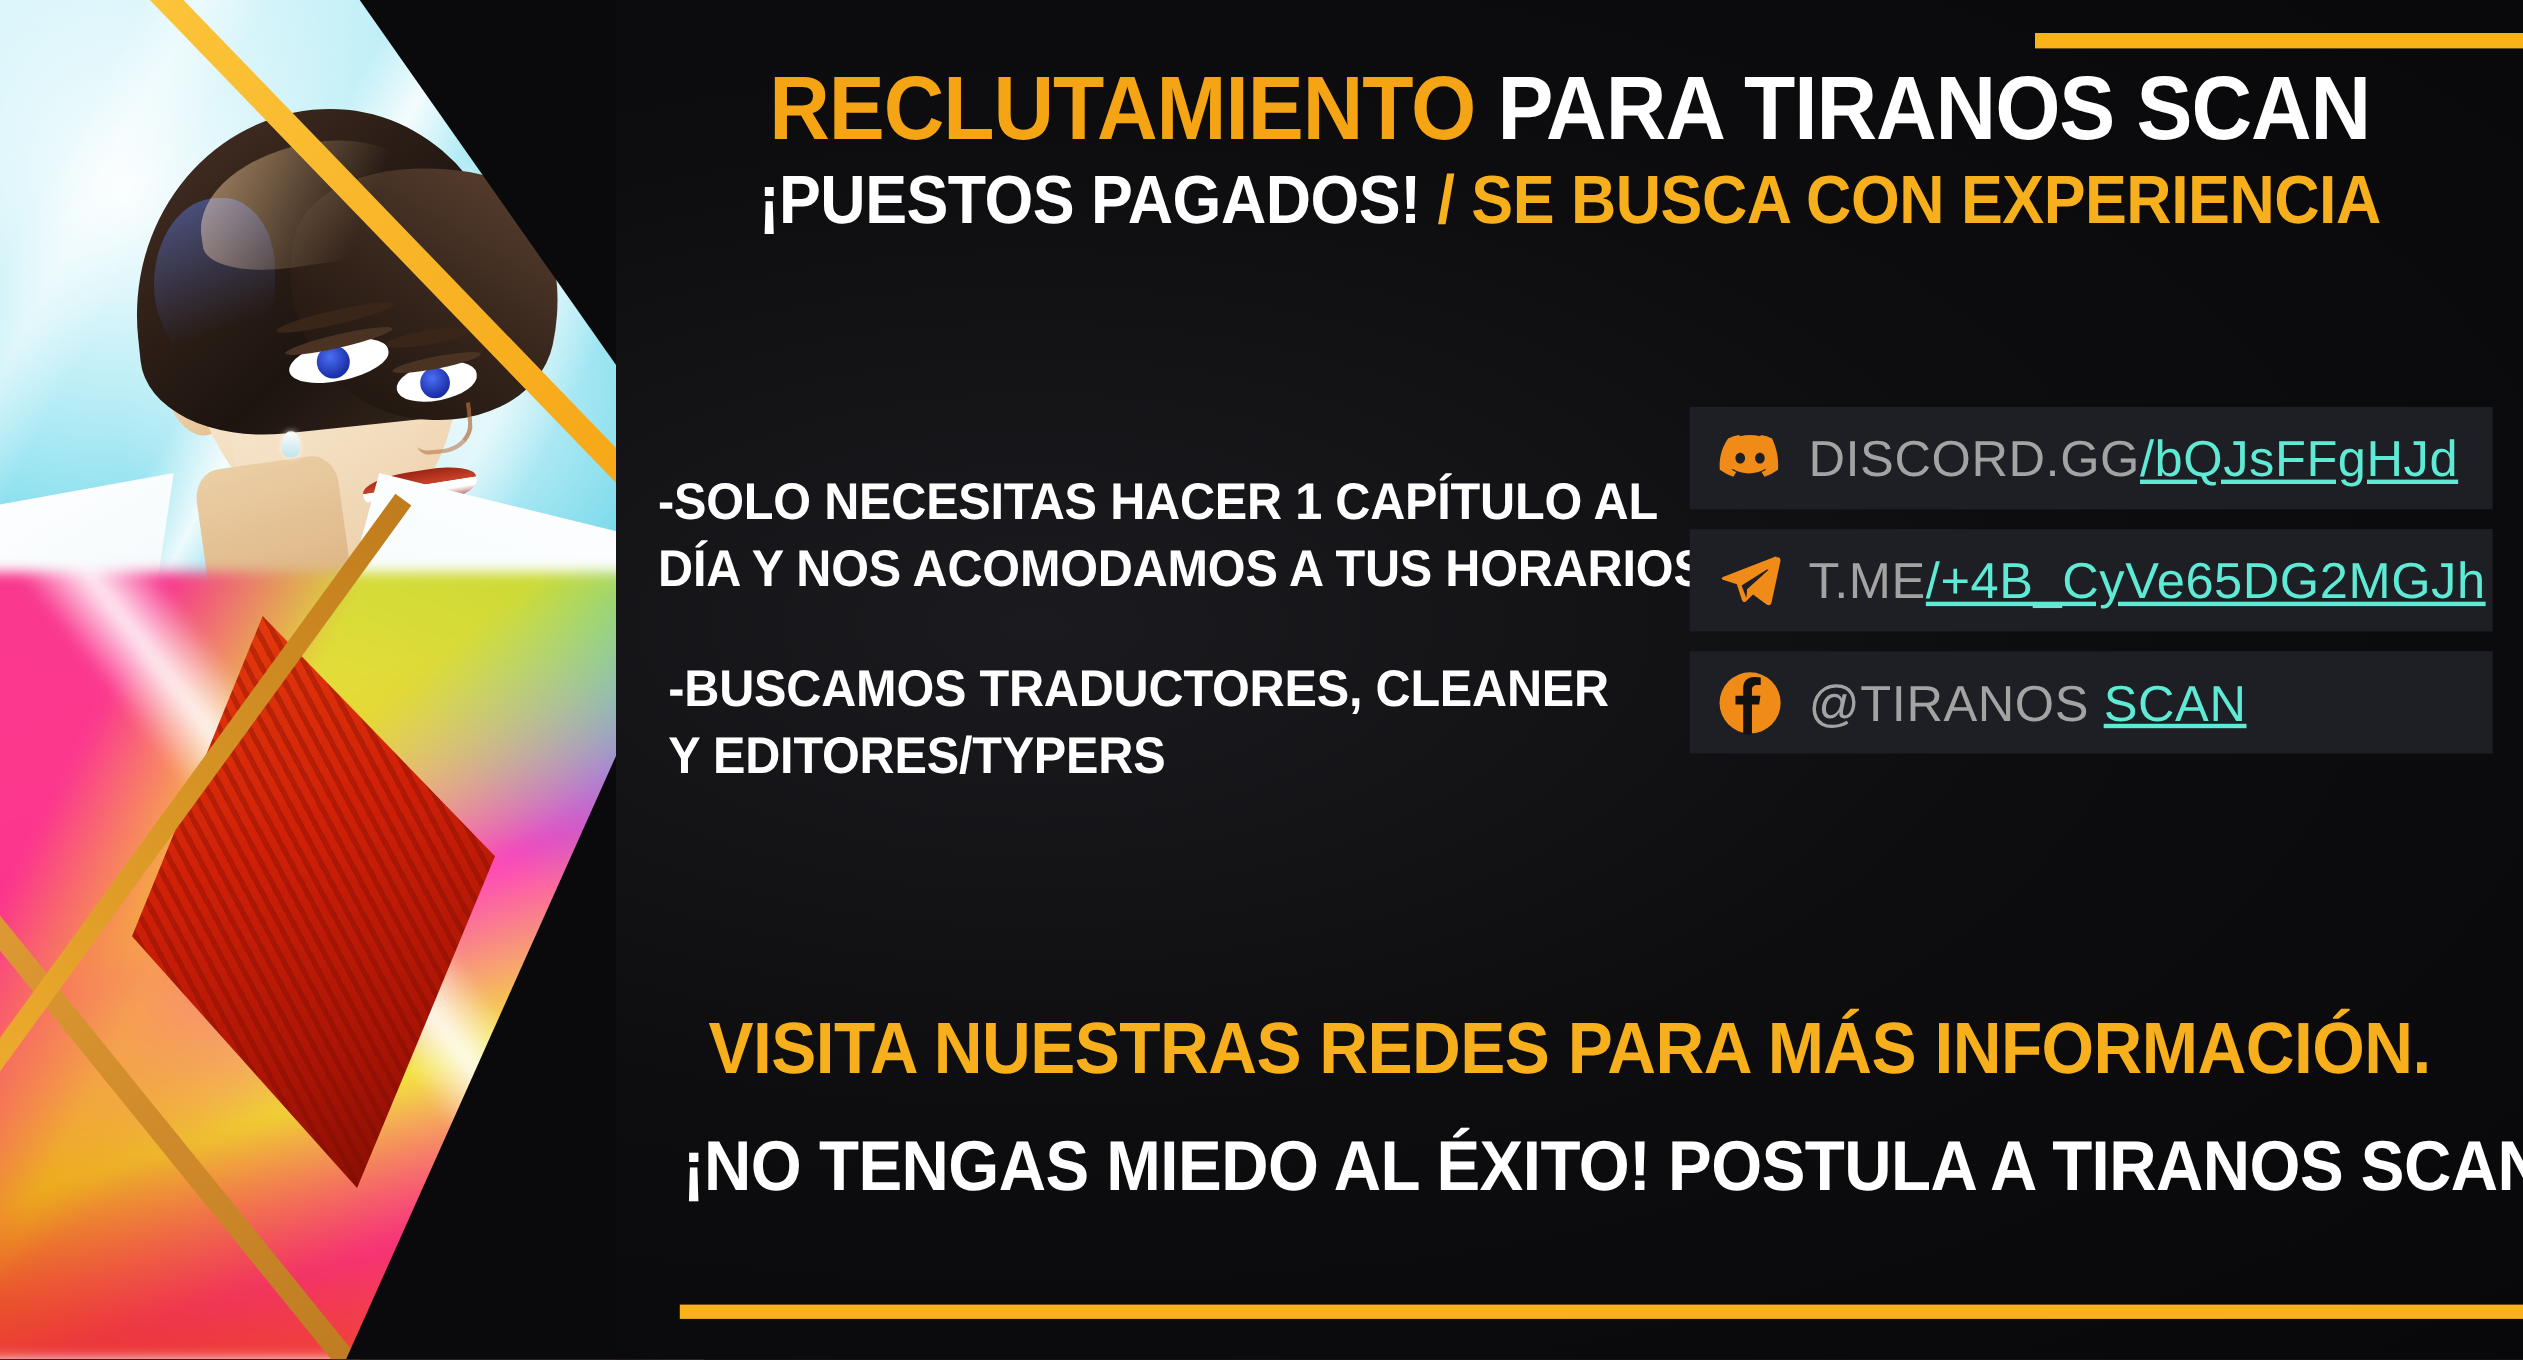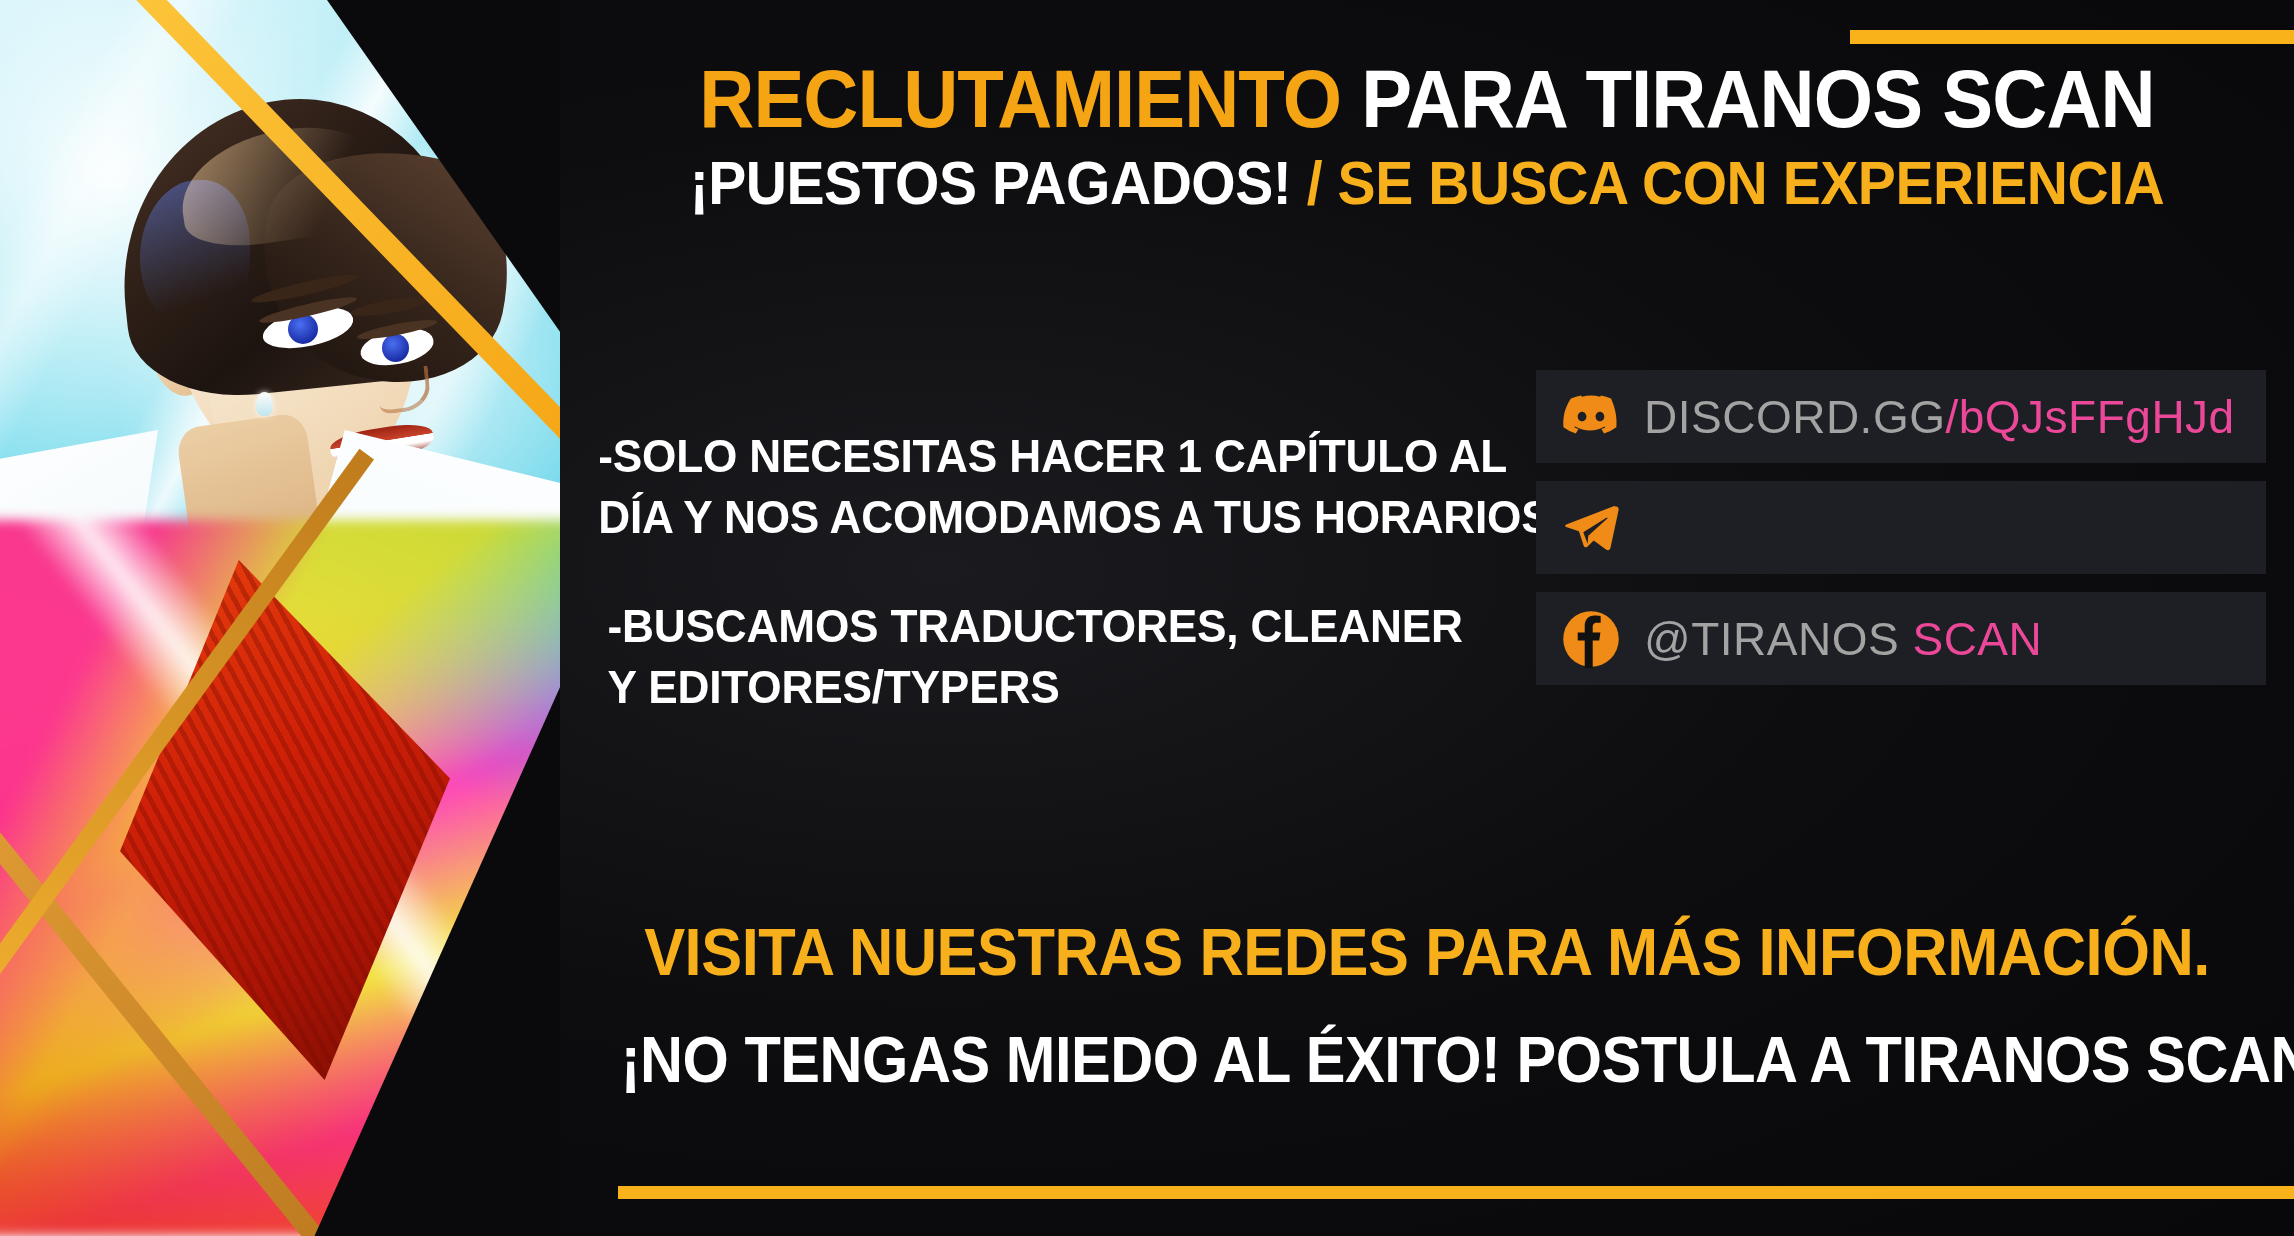--- a/index.html
+++ b/index.html
@@ -294,21 +294,21 @@
   }
   .contact-row .ic svg { display:block; }
   .contact-text {
     font-family:"Liberation Sans","Liberation Sans Narrow", sans-serif;
     font-size:46px;
     font-weight:400;
     letter-spacing:.5px;
     white-space:nowrap;
   }
   .contact-text .w { color:#a3a3a3; }
-  .contact-text .o { color:#ec4899; }
+  .contact-text .o { color:#5eead4;text-decoration:underline; }
 
   
   #cta {
     position:absolute; left:0; top:918px; width:1734px;
     text-align:center;
     font-family:"Liberation Sans Narrow","Liberation Sans", sans-serif;
     font-weight:bold;
     letter-spacing:-.5px;
     white-space:nowrap;
     transform:scaleX(.93);
@@ -399,20 +399,23 @@
           <span class="w">DISCORD.GG</span><span class="o">/bQJsFFgHJd</span>
         </span>
       </div>
 
       <div class="contact-row">
         <span class="ic">
           <svg width="58" height="50" viewBox="0 0 24 22">
             <path fill="#ef8b16" d="M22.5 1.2L1.4 9.4c-1 .4-1 1 0 1.3l5.3 1.7 2 6.2c.3.7.5.9 1 .9.4 0 .6-.2.9-.5l2.6-2.5 5.4 4c1 .6 1.7.3 2-.9l3.5-16.3c.3-1.4-.6-2-1.6-1.6zM8.6 12.9l10-6.3c.5-.3.9-.1.6.2l-8.4 7.6-.3 3.5-1.9-5z"></path>
           </svg>
         </span>
+        <span class="contact-text">
+          <span class="w">T.ME</span><span class="o">/+4B_CyVe65DG2MGJh</span>
+        </span>
       </div>
 
       <div class="contact-row">
         <span class="ic">
           <svg width="58" height="58" viewBox="0 0 24 24">
             <circle cx="12" cy="12" r="11.5" fill="#ef8b16"></circle>
             <path fill="#111111" d="M15.4 12.6l.5-3.3h-3.2V7.1c0-.9.4-1.8 1.9-1.8h1.4V2.5S14.7 2.3 13.5 2.3c-2.5 0-4.1 1.5-4.1 4.3v2.7H6.5v3.3h2.9V24h3.3V12.6z"></path>
           </svg>
         </span>
         <span class="contact-text">

